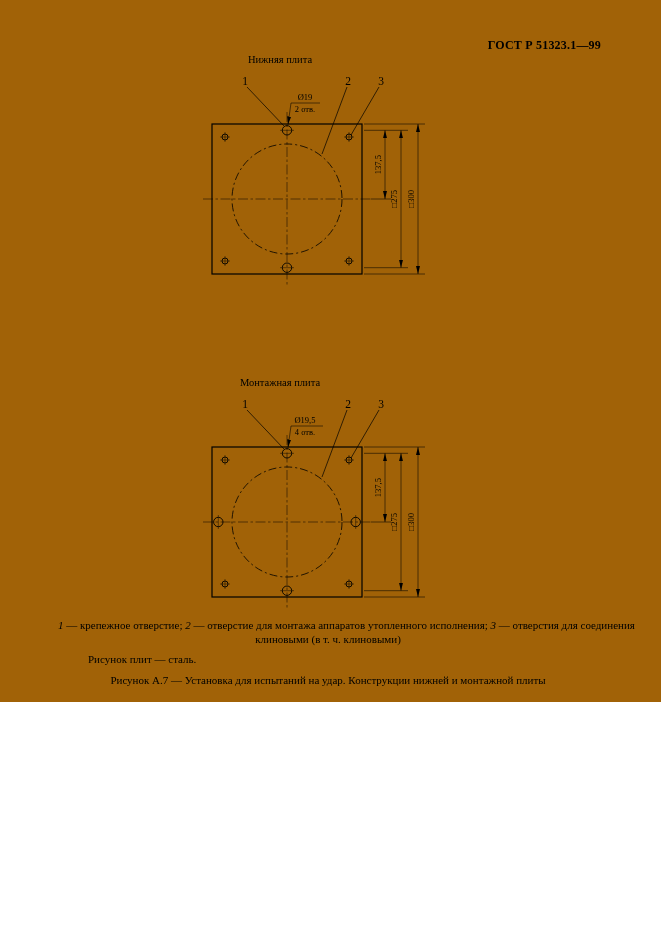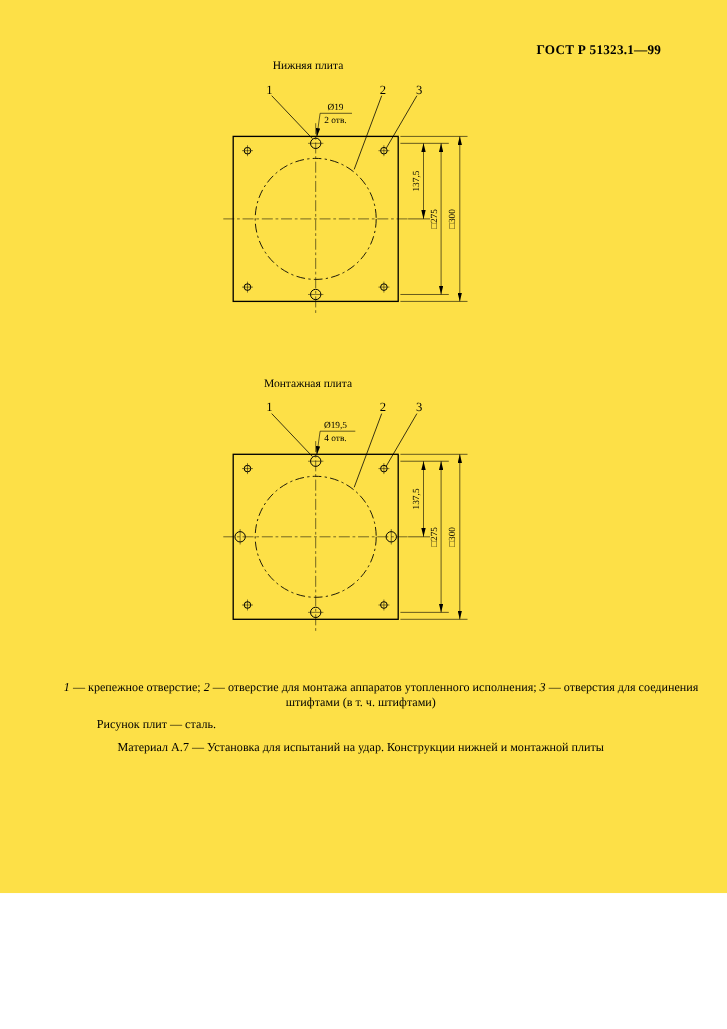--- a/index.html
+++ b/index.html
@@ -1,21 +1,21 @@
 <!DOCTYPE html>
 <html><head>
 <meta charset="utf-8">
 <style>
   html,body{margin:0;padding:0;background:#fff;}
-  .page{position:relative;width:661px;height:812px;background:#fde047;color:#000;
+  .page{position:relative;width:661px;height:702px;background:#a16207;color:#000;
         font-family:"Liberation Serif","DejaVu Serif",serif;overflow:hidden;}
   .header{position:absolute;top:38px;right:60px;font-weight:bold;font-size:12px;letter-spacing:.2px;}
   .fig{position:absolute;left:195px;width:240px;margin:0;}
   .fig1{top:52px;}
-  .fig2{top:341px;}
+  .fig2{top:375px;}
   svg text{fill:#000;font-family:"Liberation Serif","DejaVu Sans",serif;}
   .t-title{font-size:10.5px;}
   .t-callout{font-size:11.5px;}
   .t-dim{font-size:8.5px;}
   .ln-main{stroke:#000;stroke-width:1.2;fill:none;}
   .ln-hole{stroke:#000;stroke-width:0.9;fill:none;}
   .ln-thin{stroke:#000;stroke-width:0.55;fill:none;}
   .ln-leader{stroke:#000;stroke-width:0.7;fill:none;}
   .ln-center{stroke:#000;stroke-width:0.5;stroke-dasharray:10 2.5 2.5 2.5;fill:none;}
   .ln-center2{stroke:#000;stroke-width:0.45;fill:none;}
@@ -181,20 +181,20 @@
       <text class="t-dim" transform="rotate(-90 186 112.6)" x="186" y="112.6" text-anchor="middle">137,5</text>
       <text class="t-dim" transform="rotate(-90 202 147)" x="202" y="147" text-anchor="middle">□275</text>
       <text class="t-dim" transform="rotate(-90 219 147)" x="219" y="147" text-anchor="middle">□300</text>
     </svg>
   </figure>
 
   <div class="caption">
     <div class="legend-line1">
       <span class="legend-num">1</span><span> — крепежное отверстие; </span><span class="legend-num">2</span><span> — отверстие для монтажа аппаратов утопленного исполнения; </span><span class="legend-num">3</span><span> — отверстия для соединения</span>
     </div>
-    <div class="legend-line2">штифтами (в т. ч. штифтами)</div>
+    <div class="legend-line2">клиновыми (в т. ч. клиновыми)</div>
     <div class="material">Рисунок плит — сталь.</div>
-    <div class="figcap">Материал А.7 — Установка для испытаний на удар. Конструкции нижней и монтажной плиты</div>
+    <div class="figcap">Рисунок А.7 — Установка для испытаний на удар. Конструкции нижней и монтажной плиты</div>
   </div>
 
   <div class="pagenum">78</div>
 
 </div>
 
 </body></html>

